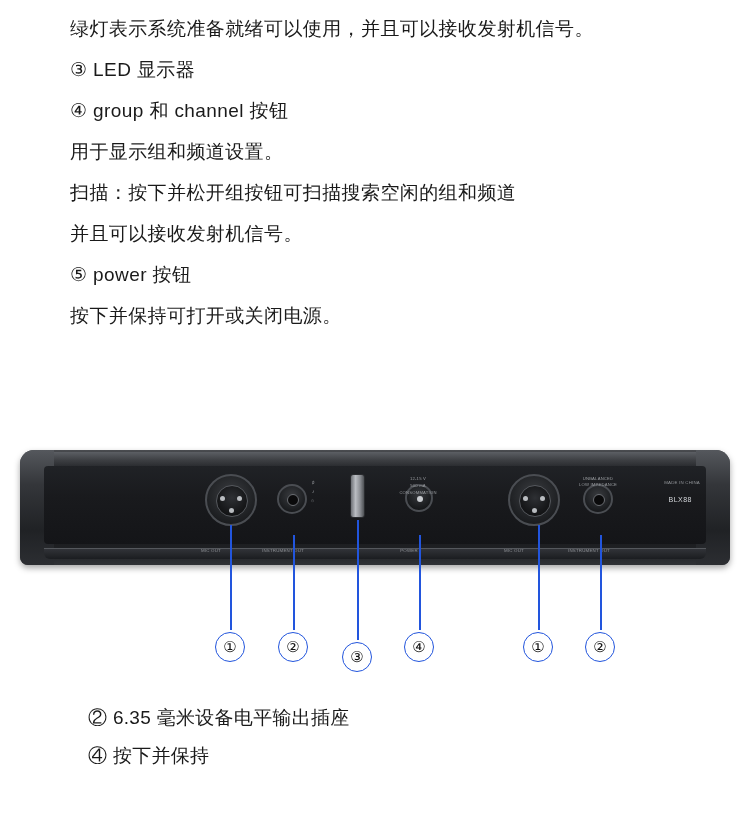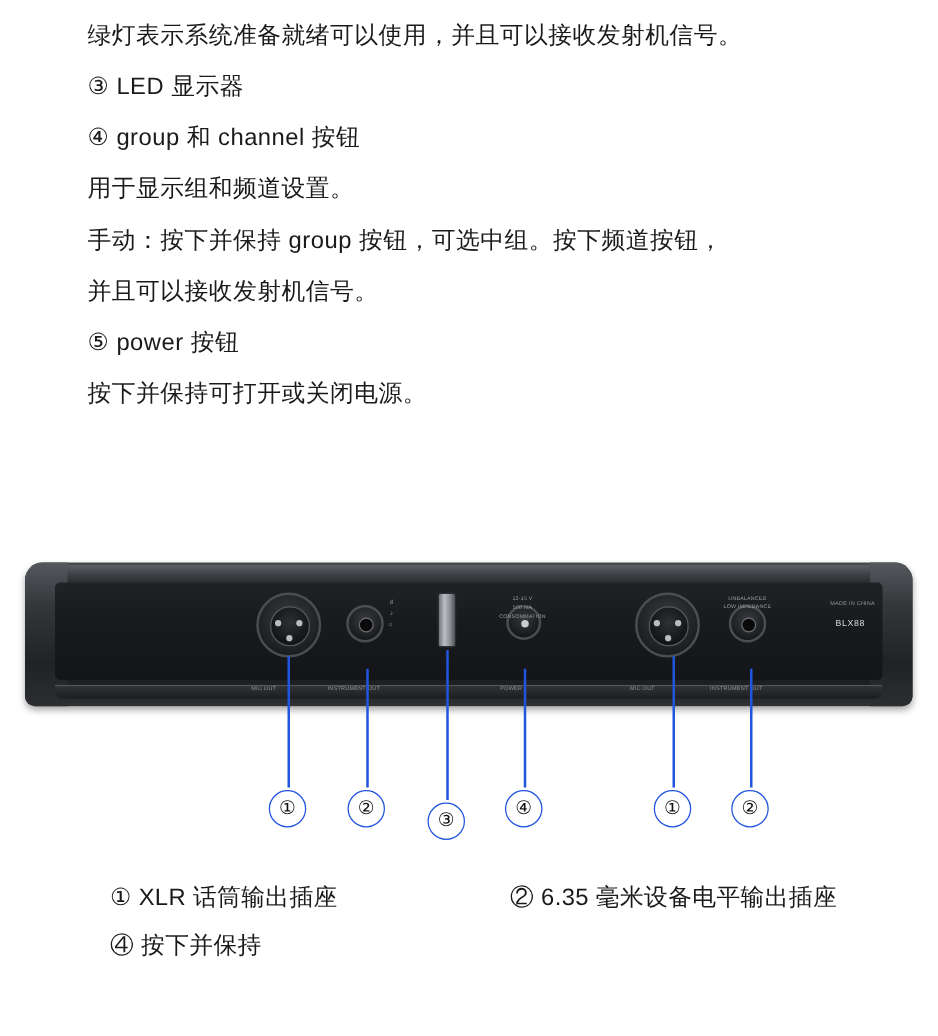--- a/index.html
+++ b/index.html
@@ -260,21 +260,21 @@
 </head>
 <body>
 
 <div class="page">
 
   <div class="text-block">
     <div class="para">绿灯表示系统准备就绪可以使用，并且可以接收发射机信号。</div>
     <div class="para">③ LED 显示器</div>
     <div class="para indent-num">④   group 和 channel 按钮</div>
     <div class="para">用于显示组和频道设置。</div>
-    <div class="para">手动：按下并保持 group 按钮，可选中组。按下频道按钮，</div>
+    <div class="para">扫描：按下并松开组按钮可扫描搜索空闲的组和频道</div>
     <div class="para">并且可以接收发射机信号。</div>
     <div class="para indent-num">⑤   power 按钮</div>
     <div class="para">按下并保持可打开或关闭电源。</div>
   </div>
 
   <div class="device-area">
 
     <div class="device-body">
       <div class="device-top-edge"></div>
       <div class="cap-left"></div>
@@ -332,21 +332,20 @@
     <div class="callout" style="left:230px; top:202px;">①</div>
     <div class="callout" style="left:293px; top:202px;">②</div>
     <div class="callout" style="left:357px; top:212px;">③</div>
     <div class="callout" style="left:419px; top:202px;">④</div>
     <div class="callout" style="left:538px; top:202px;">①</div>
     <div class="callout" style="left:600px; top:202px;">②</div>
   </div>
 
   <div class="legend">
     <div class="legend-row">
-      <div class="legend-item col1">① XLR 话筒输出插座</div>
       <div class="legend-item">② 6.35 毫米设备电平输出插座</div>
     </div>
     <div class="legend-row">
       <div class="legend-item">④ 按下并保持</div>
     </div>
   </div>
 
 </div>
 
 </body></html>

